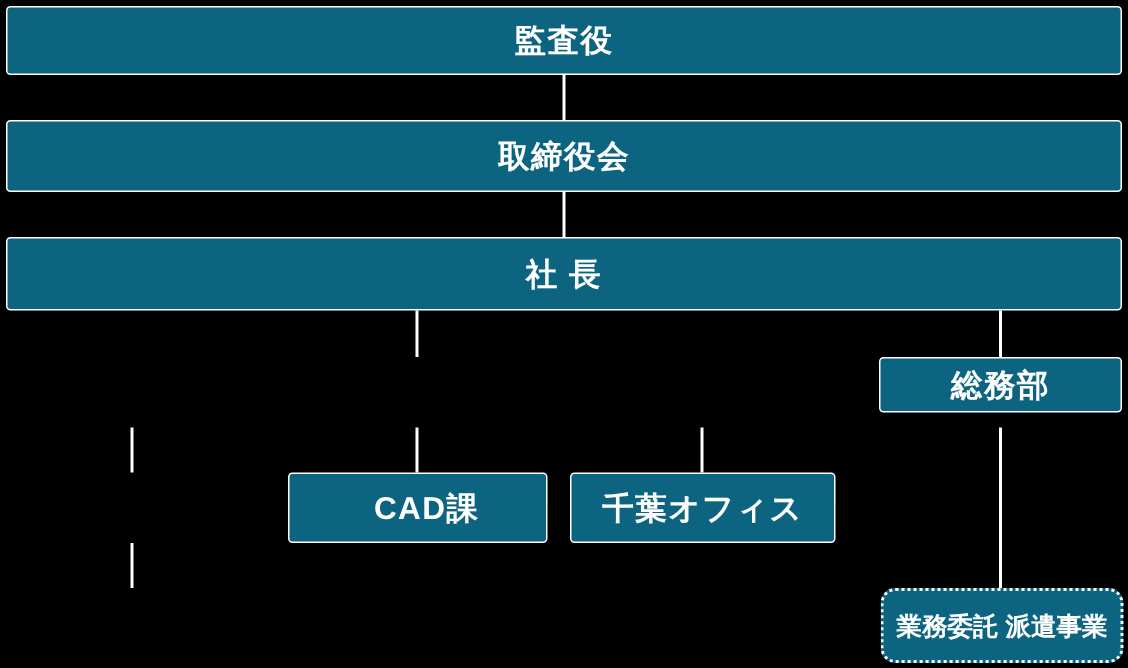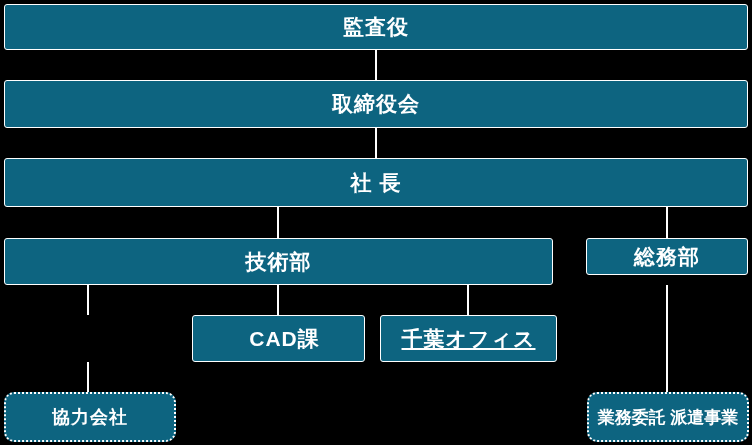--- a/index.html
+++ b/index.html
@@ -40,21 +40,21 @@
     background: var(--line, #ffffff);
   }
   
   .n-auditor        { left: 4px;   top: 4px;   width: 744px; height: 46px; }
   .n-board          { left: 4px;   top: 80px;  width: 744px; height: 48px; }
   .n-president      { left: 4px;   top: 158px; width: 744px; height: 49px; }
   .n-engineering    { left: 4px;   top: 238px; width: 549px; height: 47px; }
   .n-general-affairs{ left: 586px; top: 238px; width: 162px; height: 37px; }
   .n-design         { left: 4px;   top: 315px; width: 171px; height: 47px; }
   .n-cad            { left: 192px; top: 315px; width: 173px; height: 47px; padding-left: 12px; }
-  .n-chiba          { left: 380px; top: 315px; width: 177px; height: 47px; text-decoration: underline; }
+  .n-chiba          { left: 380px; top: 315px; width: 177px; height: 47px; }
   .n-partner        { left: 4px;   top: 392px; width: 172px; height: 50px; font-size: 18px; }
   .n-outsourcing    { left: 587px; top: 392px; width: 162px; height: 50px; font-size: 17px; letter-spacing: 0; }
   
   .c1 { left: 375px; top: 50px;  height: 30px; }
   .c2 { left: 375px; top: 128px; height: 30px; }
   .c3 { left: 277px; top: 207px; height: 31px; }
   .c4 { left: 666px; top: 207px; height: 31px; }
   .c5 { left: 87px;  top: 285px; height: 30px; }
   .c6 { left: 277px; top: 285px; height: 30px; }
   .c7 { left: 467px; top: 285px; height: 30px; }
@@ -62,25 +62,23 @@
   .c9 { left: 666px; top: 285px; height: 107px; }
 </style>
 </head>
 <body>
 
 <div class="canvas">
 
   <div class="node n-auditor">監査役</div>
   <div class="node n-board">取締役会</div>
   <div class="node n-president">社 長</div>
-  <div class="node n-engineering">技術部</div>
   <div class="node n-general-affairs">総務部</div>
   <div class="node n-cad">CAD課</div>
   <div class="node n-chiba">千葉オフィス</div>
-  <div class="node dotted n-partner">協力会社</div>
   <div class="node dotted n-outsourcing">業務委託 派遣事業</div>
 
   <div class="connector c1"></div>
   <div class="connector c2"></div>
   <div class="connector c3"></div>
   <div class="connector c4"></div>
   <div class="connector c5"></div>
   <div class="connector c6"></div>
   <div class="connector c7"></div>
   <div class="connector c8"></div>

